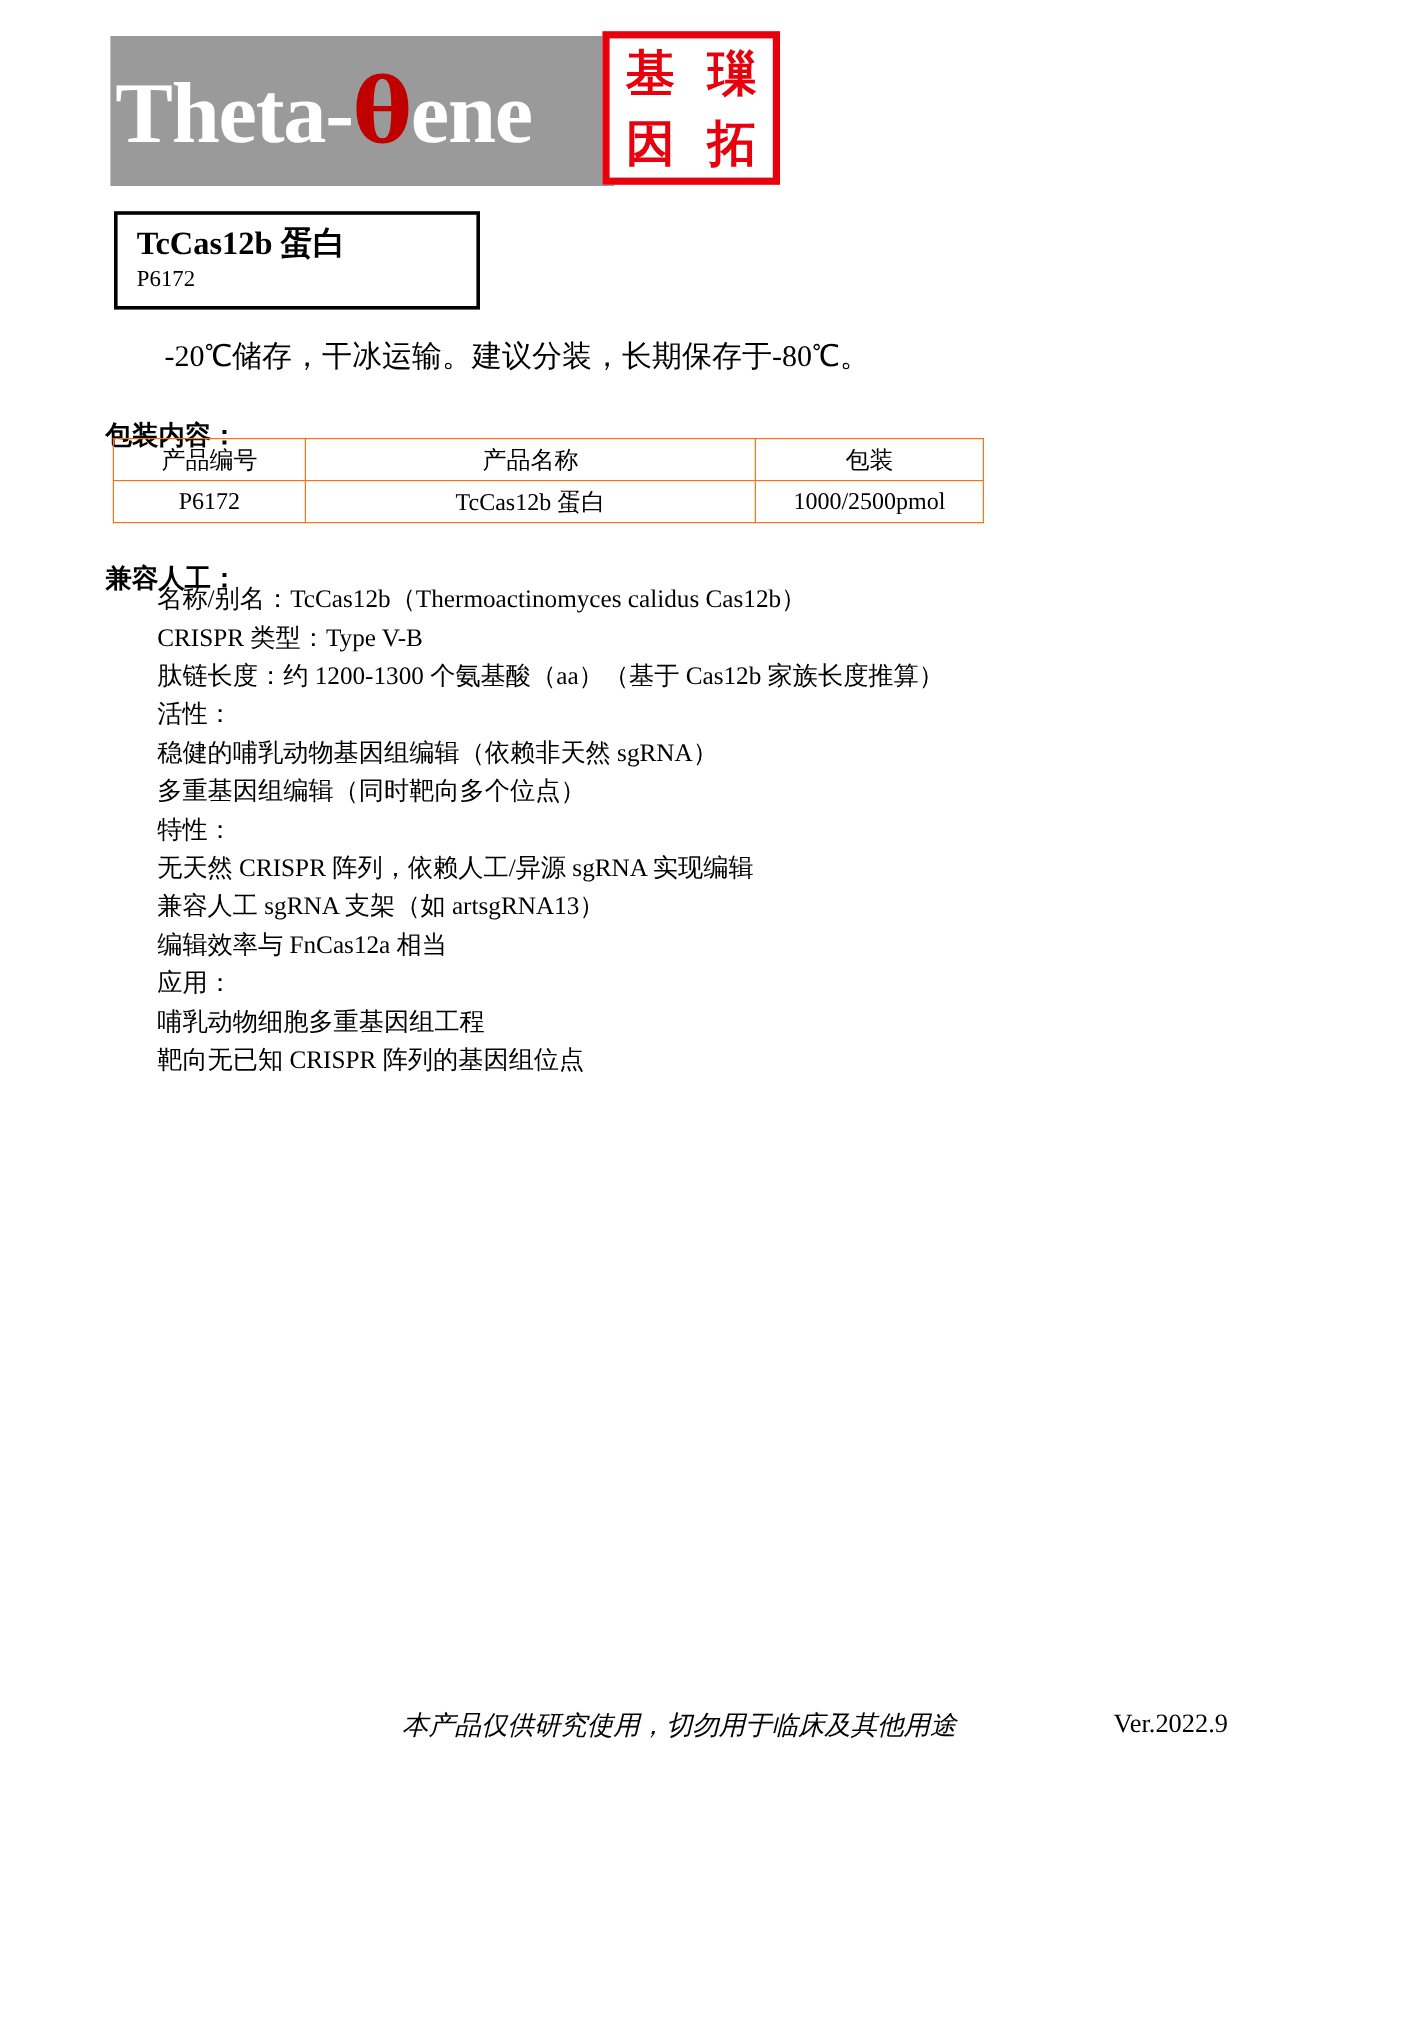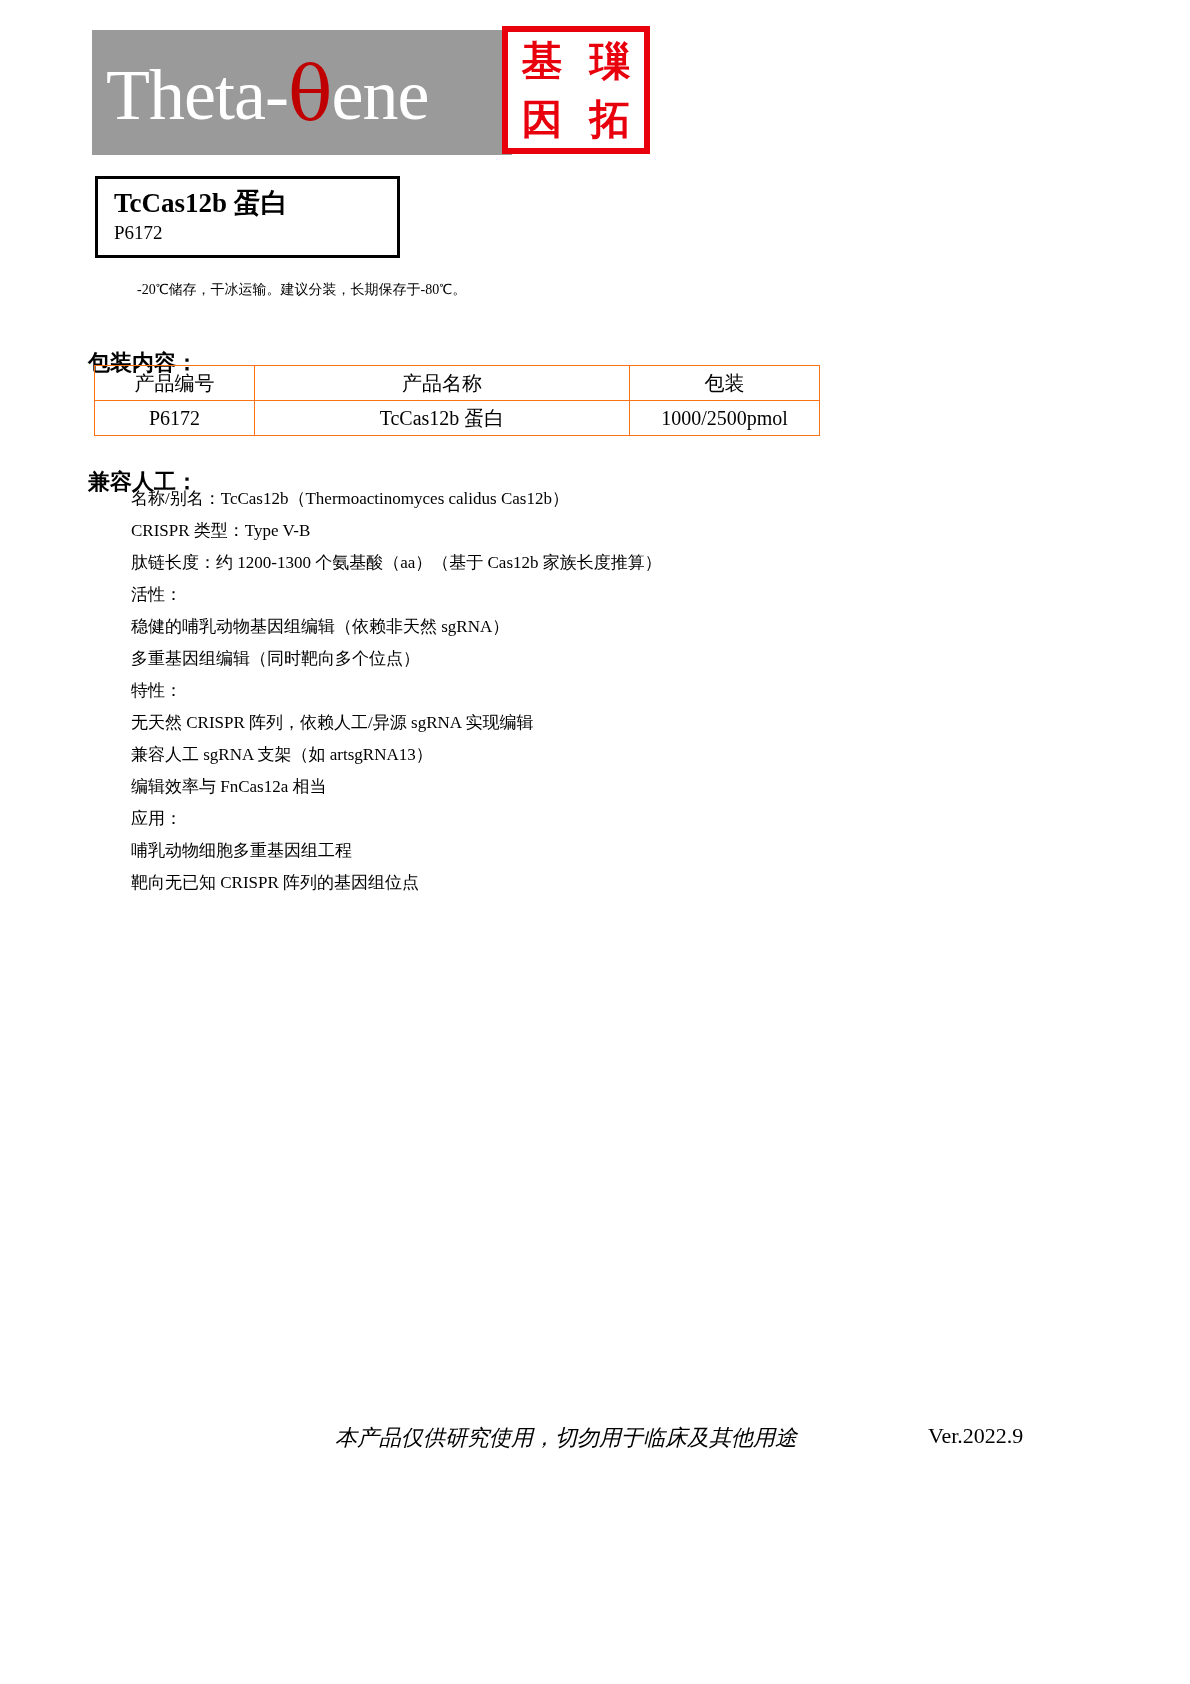--- a/index.html
+++ b/index.html
@@ -35,25 +35,25 @@
   .logo-band {
     position: absolute;
     left: 0;
     top: 0;
     width: 420px;
     height: 125px;
     background: #9a9a9a;
   }
   .logo-text {
     position: absolute;
-    left: 14px;
+    left: 4px;
     top: 50%;
     transform: translateY(-50%);
     font-family: "Liberation Serif", serif;
-    font-weight: normal;
+    font-weight: bold;
     font-size: 72px;
     color: #ffffff;
     letter-spacing: -1px;
     white-space: nowrap;
   }
   .logo-text .theta {
     color: #c00000;
     font-family: "DejaVu Serif", serif;
     font-style: normal;
     font-size: 74px;
@@ -107,21 +107,21 @@
     font-size: 19px;
     line-height: 1.3;
     margin-top: 2px;
   }
 
   
   .storage {
     position: absolute;
     left: 137px;
     top: 280px;
-    font-size: 14px;
+    font-size: 25px;
     line-height: 1.4;
     white-space: nowrap;
   }
 
   
   .section-heading {
     position: absolute;
     font-weight: bold;
     font-size: 22px;
     left: 88px;
@@ -151,21 +151,21 @@
   .pkg-table col.c1 { width: 160px; }
   .pkg-table col.c2 { width: 375px; }
   .pkg-table col.c3 { width: 190px; }
 
   
   .intro-body {
     position: absolute;
     left: 131px;
     top: 483px;
     width: 900px;
-    font-size: 17px;
+    font-size: 21px;
     line-height: 32px;
   }
   .intro-body div {
     white-space: nowrap;
   }
 
   
   .footer-note {
     position: absolute;
     left: 335px;

